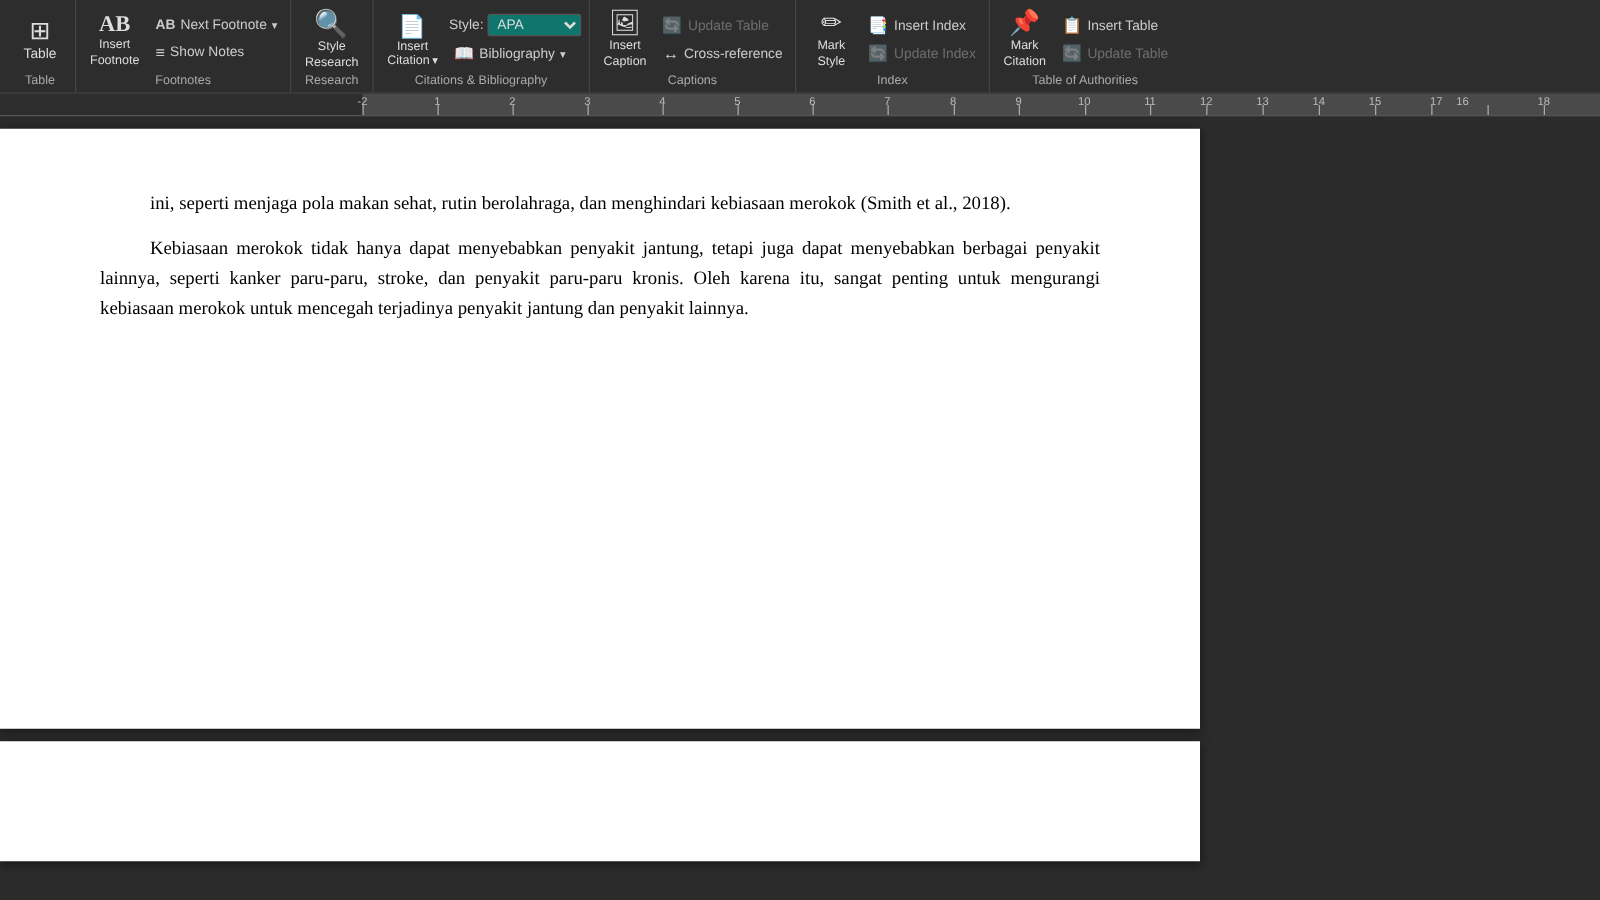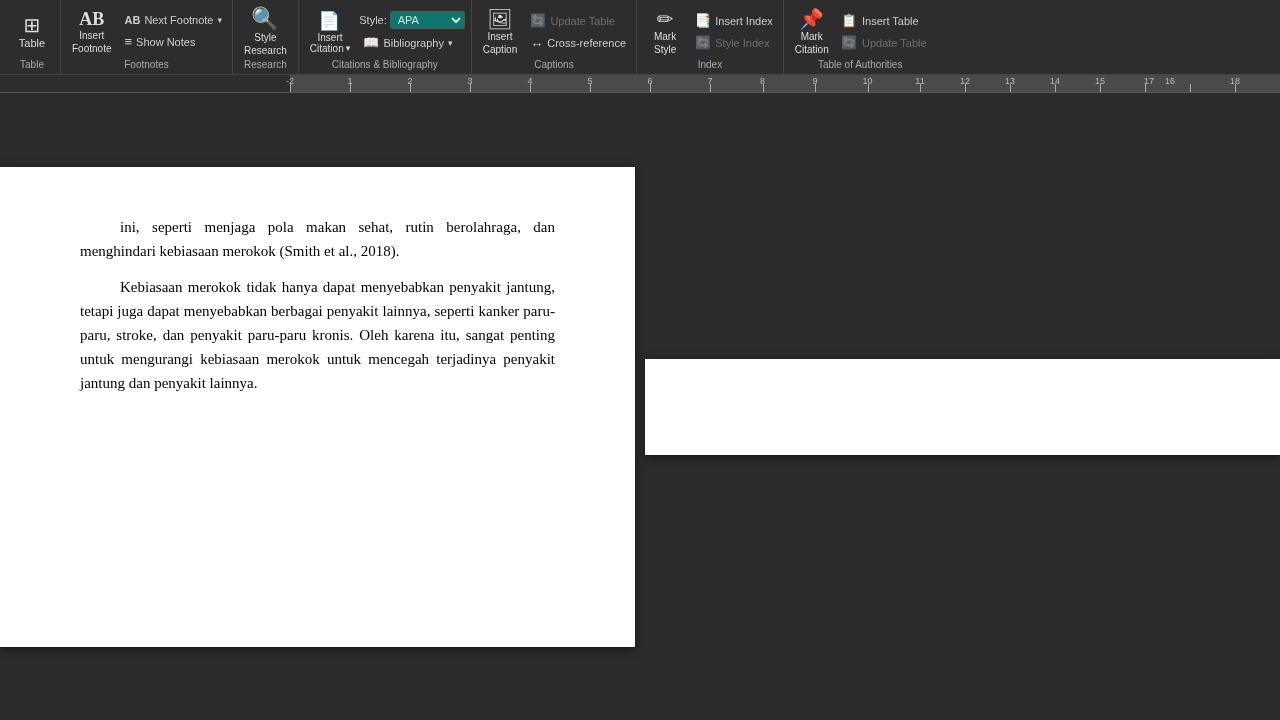--- a/index.html
+++ b/index.html
@@ -168,22 +168,21 @@
       transform: translateX(-50%);
     }
 
     
     .doc-area {
       background: #2b2b2b;
       padding: 10px 0;
       height: calc(720px - 75px - 18px);
       overflow-y: auto;
       display: flex;
-      flex-direction: row;
-      align-items: center;
+      flex-direction: column;
       gap: 10px;
     }
 
     .page {
       background: #fff;
       width: 960px;
       min-height: 480px;
       box-shadow: 0 2px 8px rgba(0,0,0,0.5);
       padding: 48px 80px;
       color: #000;
@@ -307,21 +306,21 @@
         <span style="font-size:10px;">Mark</span>
         <span style="font-size:10px;">Style</span>
       </div>
       <div style="display:flex;flex-direction:column;gap:3px;justify-content:center;">
         <div class="ribbon-btn-small">
           <span class="icon-small">📑</span>
           <span>Insert Index</span>
         </div>
         <div class="ribbon-btn-small disabled-btn">
           <span class="icon-small">🔄</span>
-          <span>Style Index</span>
+          <span>Update Index</span>
         </div>
       </div>
     </div>
     <div class="ribbon-group-label">Index</div>
   </div>
 
   <div class="ribbon-group" style="border-right:none;">
     <div class="ribbon-group-content">
       <div class="ribbon-btn">
         <span class="icon" style="font-size:20px;">📌</span>

